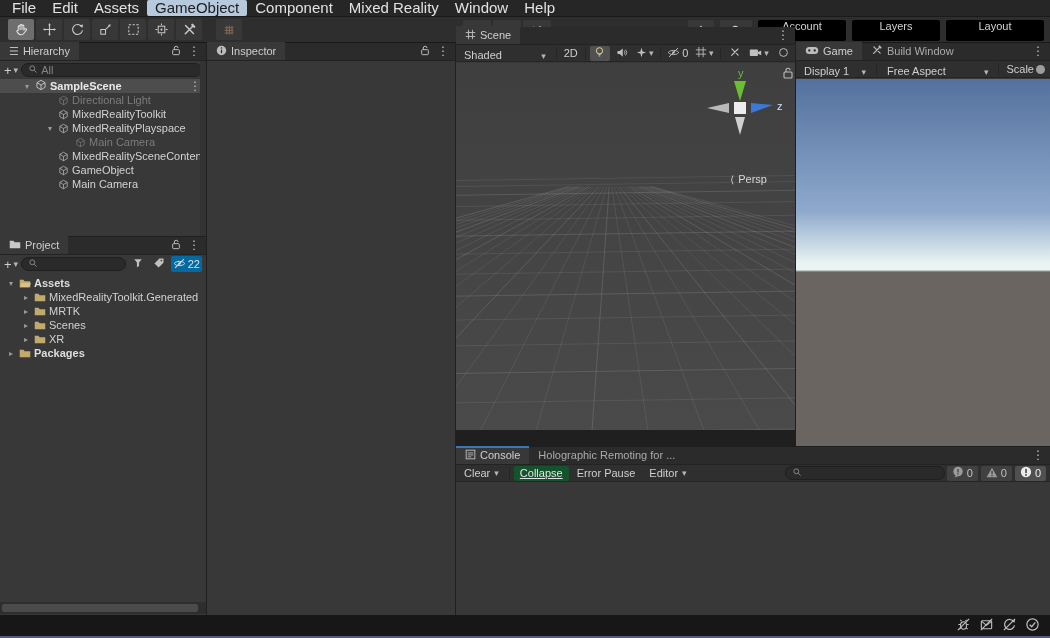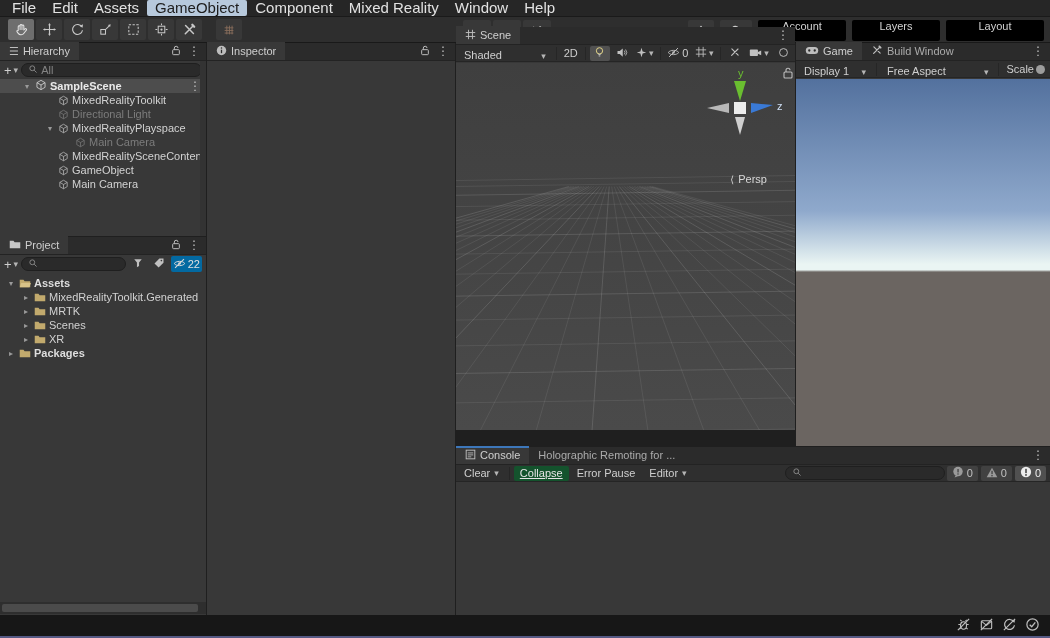--- a/index.html
+++ b/index.html
@@ -266,37 +266,37 @@
     </div>
     <div class="scene-row">
       <span class="arrow" style="width:10px;text-align:center;font-size:8px;color:#9a9a9a;">▾</span>
       <span><svg width="12" height="12" viewBox="0 0 16 16">
             <path d="M8 1.8 13.4 4.9 V11.1 L8 14.2 2.6 11.1 V4.9z M2.6 4.9 8 8 l5.4-3.1 M8 8v6.2" fill="none" stroke="#d5d5d5" stroke-width="1.1"></path>
           </svg></span>
       <span class="lbl">SampleScene</span>
       <span class="kebab" style="margin-left:auto;margin-right:5px;">⋮</span>
     </div>
     <div class="tree">
+        <div class="trow dim" style="padding-left: 45px;">
+          <span class="arrow"></span>
+          <span style="display: flex;">
+            <svg width="11" height="11" viewBox="0 0 16 16" style="flex:none">
+              <path d="M8 1.8 13.4 4.9 V11.1 L8 14.2 2.6 11.1 V4.9z M2.6 4.9 8 8 l5.4-3.1 M8 8v6.2" fill="none" stroke="#b8b8b8" stroke-width="1.1"></path>
+            </svg>
+          </span>
+          <span class="lbl">Directional Light</span>
+        </div>
         <div class="trow" style="padding-left: 45px;">
           <span class="arrow"></span>
           <span style="display: flex;">
             <svg width="11" height="11" viewBox="0 0 16 16" style="flex:none">
               <path d="M8 1.8 13.4 4.9 V11.1 L8 14.2 2.6 11.1 V4.9z M2.6 4.9 8 8 l5.4-3.1 M8 8v6.2" fill="none" stroke="#b8b8b8" stroke-width="1.1"></path>
             </svg>
           </span>
           <span class="lbl">MixedRealityToolkit</span>
-        </div>
-        <div class="trow dim" style="padding-left: 45px;">
-          <span class="arrow"></span>
-          <span style="display: flex;">
-            <svg width="11" height="11" viewBox="0 0 16 16" style="flex:none">
-              <path d="M8 1.8 13.4 4.9 V11.1 L8 14.2 2.6 11.1 V4.9z M2.6 4.9 8 8 l5.4-3.1 M8 8v6.2" fill="none" stroke="#b8b8b8" stroke-width="1.1"></path>
-            </svg>
-          </span>
-          <span class="lbl">Directional Light</span>
         </div>
         <div class="trow" style="padding-left: 45px;">
           <span class="arrow">▾</span>
           <span style="display: flex;">
             <svg width="11" height="11" viewBox="0 0 16 16" style="flex:none">
               <path d="M8 1.8 13.4 4.9 V11.1 L8 14.2 2.6 11.1 V4.9z M2.6 4.9 8 8 l5.4-3.1 M8 8v6.2" fill="none" stroke="#b8b8b8" stroke-width="1.1"></path>
             </svg>
           </span>
           <span class="lbl">MixedRealityPlayspace</span>
         </div>

